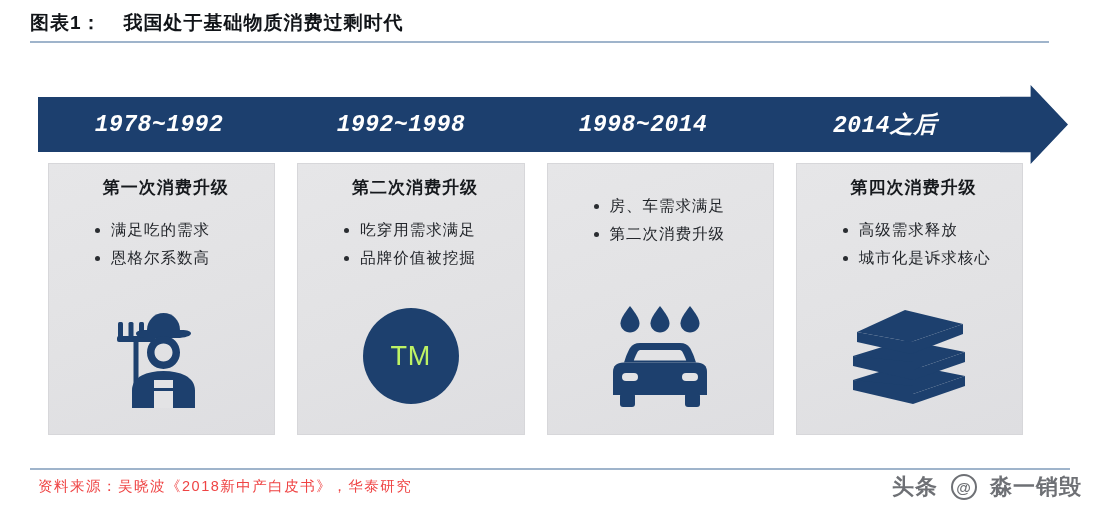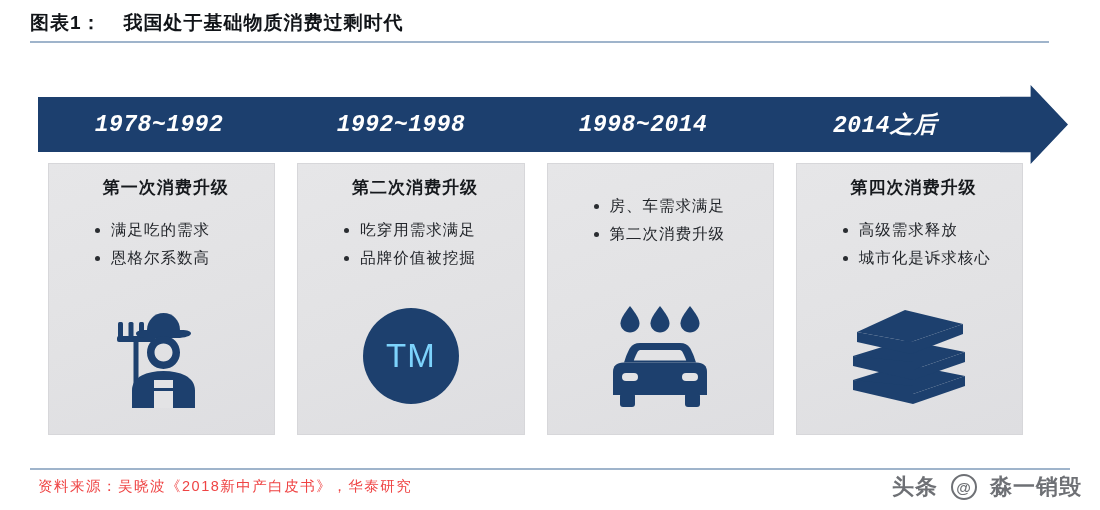--- a/index.html
+++ b/index.html
@@ -156,25 +156,25 @@
     display: flex;
     align-items: center;
     justify-content: center;
   }
   .card-icon svg { display: block; }
   .tm-circle {
     width: 96px;
     height: 96px;
     border-radius: 50%;
     background: #1d406e;
-    color: #7dd3fc;
+    color: #bef264;
     display: flex;
     align-items: center;
     justify-content: center;
-    font-size: 33px;
+    font-size: 27px;
     letter-spacing: 1px;
   }
 
   
   .footer-rule {
     position: absolute;
     left: 30px;
     top: 468px;
     width: 1040px;
     height: 2px;

